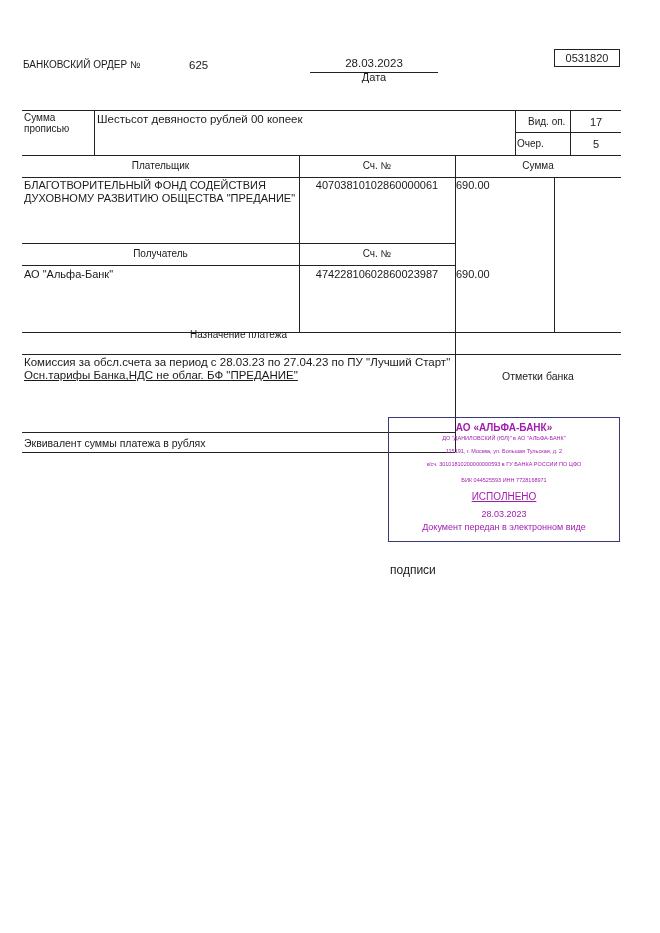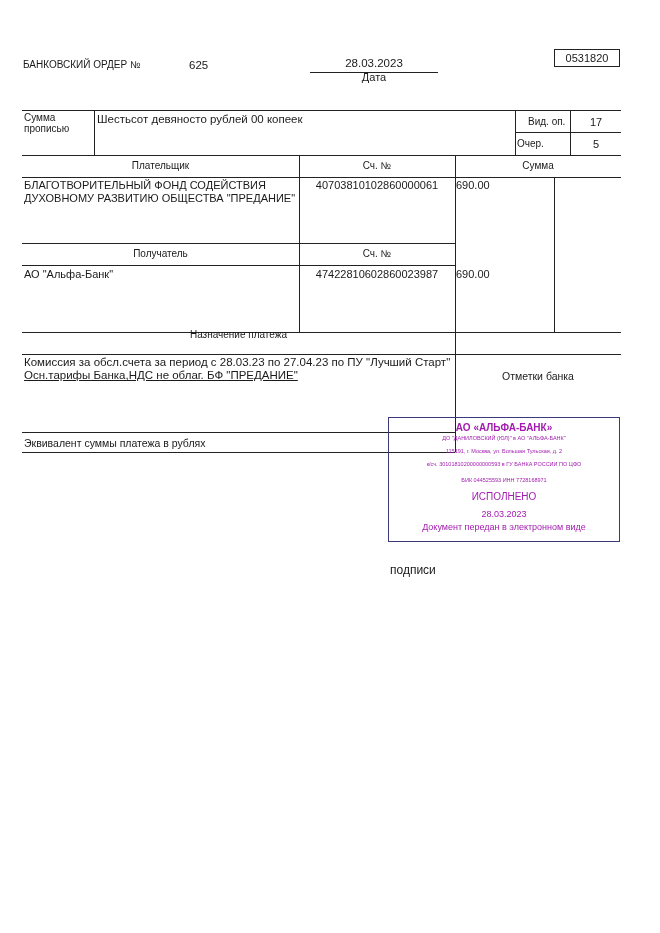--- a/index.html
+++ b/index.html
@@ -77,18 +77,18 @@
 <div class="abs t center" style="left:455px;top:369px;width:166px;font-size:10.5px;">Отметки банка</div>
 
 <div class="abs t" style="left:24px;top:436px;font-size:10.5px;">Эквивалент суммы платежа в рублях</div>
 
 <div class="stamp">
   <div class="row" style="top:4px;font-size:10px;font-weight:bold;">АО «АЛЬФА-БАНК»</div>
   <div class="row" style="top:17px;font-size:5.5px;">ДО "ДАНИЛОВСКИЙ (ЮЛ)" в АО "АЛЬФА-БАНК"</div>
   <div class="row" style="top:30px;font-size:5.5px;">115191, г. Москва, ул. Большая Тульская, д. 2</div>
   <div class="row" style="top:43px;font-size:5.5px;">к/сч. 30101810200000000593 в ГУ БАНКА РОССИИ ПО ЦФО</div>
   <div class="row" style="top:59px;font-size:5.5px;">БИК 044525593 ИНН 7728168971</div>
-  <div class="row" style="top:73px;font-size:10px;">ИСПОЛНЕНО</div>
+  <div class="row" style="top:73px;font-size:10px;text-decoration:underline;">ИСПОЛНЕНО</div>
   <div class="row" style="top:91px;font-size:9px;">28.03.2023</div>
   <div class="row" style="top:104px;font-size:9px;text-align:center;">Документ передан в электронном виде</div>
 </div>
 
 <div class="abs t" style="left:390px;top:563px;font-size:12px;">подписи</div>
 
 </body></html>

